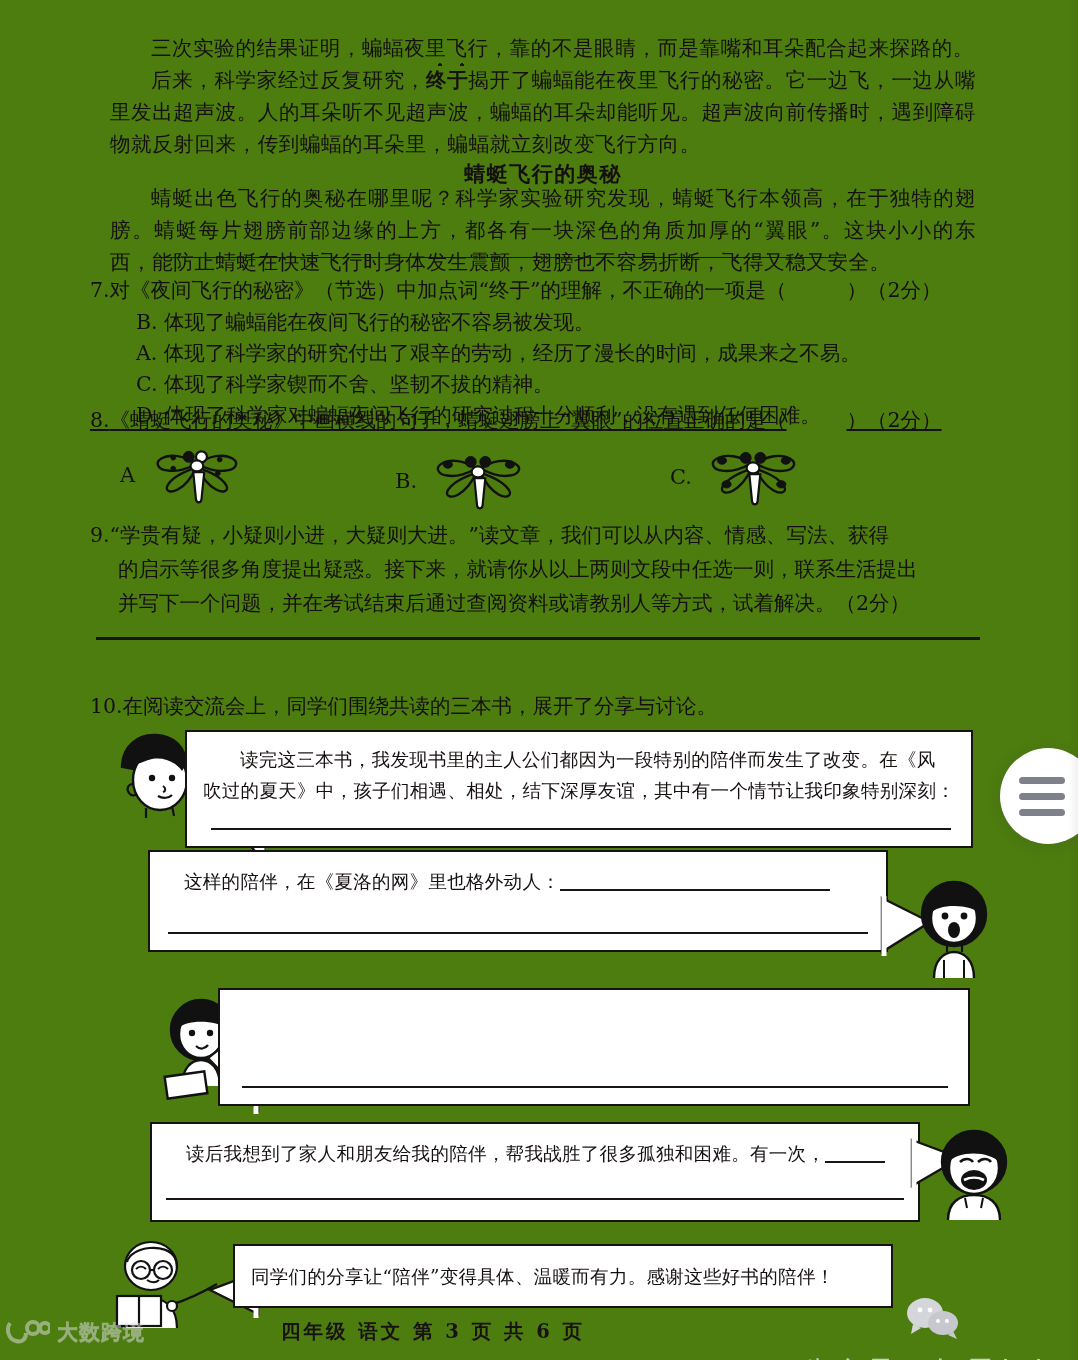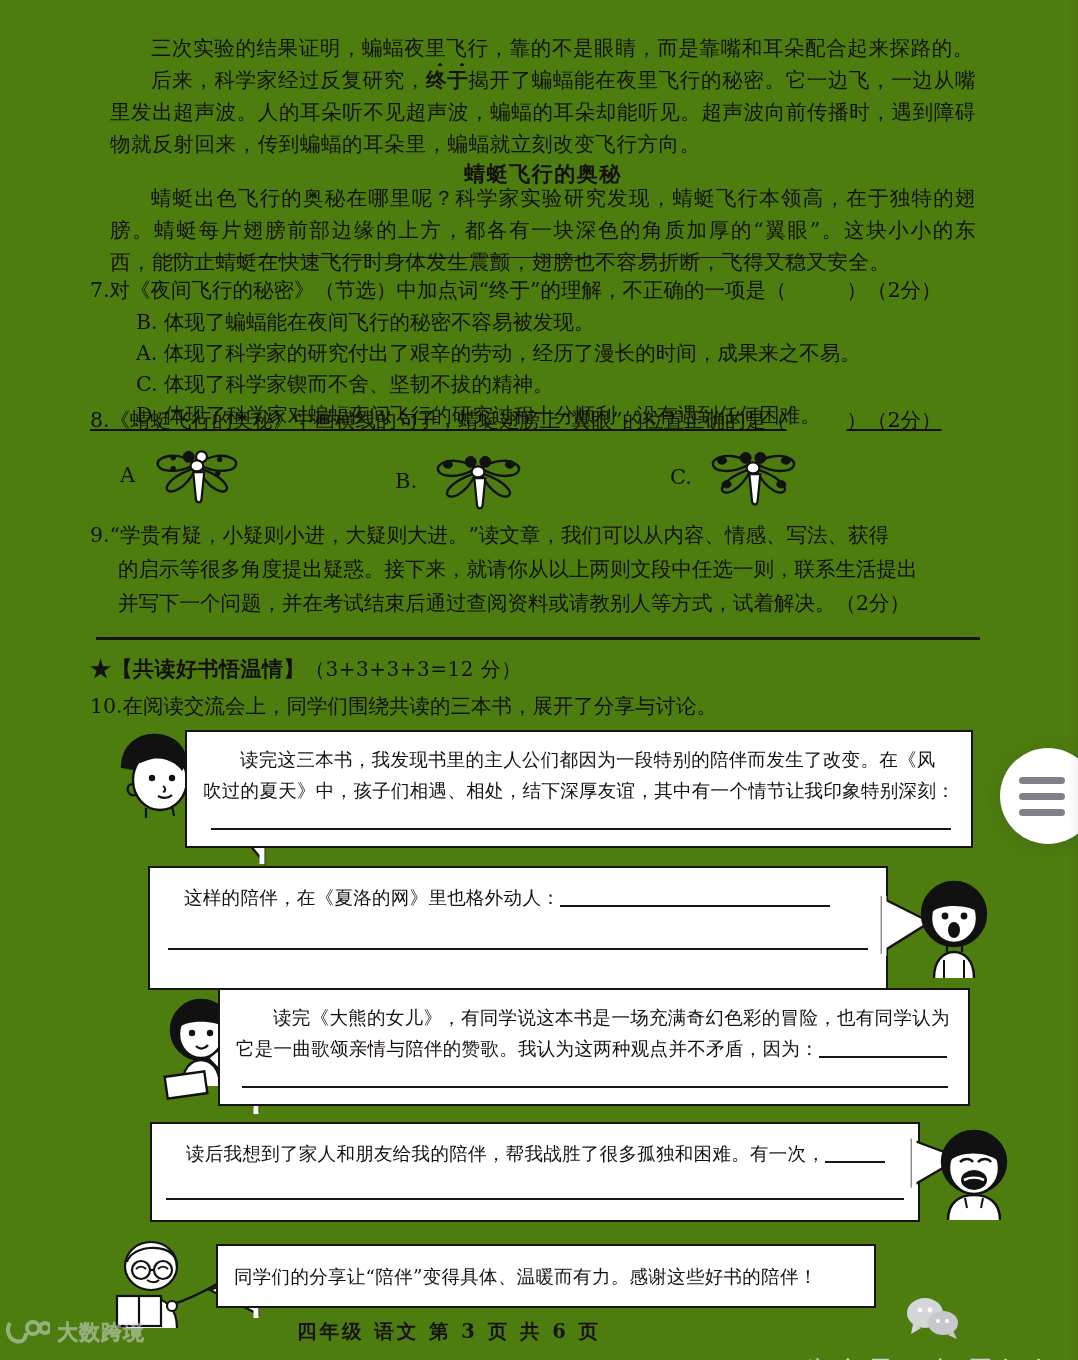--- a/index.html
+++ b/index.html
@@ -105,21 +105,21 @@
     height: 0; border-bottom: 2.2px solid #1a1514;
   }
   .tail { position: absolute; }
 
   .avatar { position: absolute; }
 
   
   #footer {
     position: absolute; left: 0; top: 1318px; width: 866px;
     text-align: center; font-size: 19.5px; letter-spacing: 3px;
-    color: #181312; font-weight: 600; margin-left: 16px;
+    color: #181312; font-weight: 600;
   }
 
   
   #wm-left {
     position: absolute; left: 6px; top: 1318px;
     display: flex; align-items: center; gap: 7px;
     opacity: 0.5;
   }
   #wm-left .wm-text {
     font-family: "Liberation Sans", sans-serif;
@@ -244,21 +244,20 @@
   </div>
 
   <div id="q9">
     <div class="t"><span>9.</span><span>“学贵有疑，小疑则小进，大疑则大进。”读文章，我们可以从内容、情感、写法、获得</span></div>
     <div class="t cont">的启示等很多角度提出疑惑。接下来，就请你从以上两则文段中任选一则，联系生活提出</div>
     <div class="t cont">并写下一个问题，并在考试结束后通过查阅资料或请教别人等方式，试着解决。（2分）</div>
   </div>
 
   <div id="divider"></div>
 
-  <div id="sec-title"><span>★</span><span>【共读好书悟温情】</span><span class="score">（3+3+3+3=12 分）</span></div>
   <div id="q10"><span>10.</span><span>在阅读交流会上，同学们围绕共读的三本书，展开了分享与讨论。</span></div>
 
   <div id="dialogues">
 
     <svg class="avatar" style="left:100px; top:10px;" width="110" height="118" viewBox="0 0 110 118">
       <g stroke="#111" fill="none" stroke-width="2.4">
         <path d="M22 40 c0 -22 16 -34 34 -33 c18 1 30 12 30 30 c0 8 -3 12 -6 14" fill="#111"></path>
         <path d="M40 30 c8 -8 26 -10 38 -2 c6 4 8 10 8 16" fill="#111"></path>
         <ellipse cx="60" cy="52" rx="27" ry="30" fill="#fff"></ellipse>
         <path d="M33 36 c-4 -12 4 -24 18 -27 c16 -3 30 4 34 17 c2 7 0 13 -3 17 c-6 -9 -18 -14 -30 -12 c-8 2 -14 6 -19 5z" fill="#111" stroke="none"></path>
@@ -276,21 +275,21 @@
       <line x1="66" y1="6" x2="66" y2="84" stroke="#fff" stroke-width="5"></line>
     </svg>
     <div class="bubble" style="left:185px; top:12px; width:788px; height:118px;">
       <div style="padding:12px 16px 0 16px;">
         <div class="btext" style="text-indent:2em;">读完这三本书，我发现书里的主人公们都因为一段特别的陪伴而发生了改变。在《风</div>
         <div class="btext">吹过的夏天》中，孩子们相遇、相处，结下深厚友谊，其中有一个情节让我印象特别深刻：</div>
       </div>
       <div class="fullline" style="left:24px; top:96px; width:740px;"></div>
     </div>
 
-    <div class="bubble" style="left:148px; top:148px; width:740px; height:124px;">
+    <div class="bubble" style="left:148px; top:132px; width:740px; height:102px;">
       <div style="padding:14px 16px 0 34px;">
         <div class="btext"><span>这样的陪伴，在《夏洛的网》里也格外动人：</span><span class="wline" style="width:270px;"></span></div>
       </div>
       <div class="fullline" style="left:18px; top:80px; width:700px;"></div>
     </div>
     <svg class="tail" style="left:880px; top:176px;" width="56" height="86" viewBox="0 0 56 86">
       <polygon points="2,4 50,28 2,58" fill="#fff" stroke="#171312" stroke-width="2.4"></polygon>
       <line x1="4" y1="2" x2="4" y2="62" stroke="#fff" stroke-width="5"></line>
     </svg>
     <svg class="avatar" style="left:900px; top:150px;" width="108" height="112" viewBox="0 0 108 112">
@@ -319,24 +318,20 @@
         <path d="M34 96 c0 -17 9 -26 19 -26 c10 0 19 9 19 26" fill="#fff"></path>
         <path d="M70 84 c10 4 22 6 30 4" stroke-width="2.4"></path>
         <rect x="18" y="84" width="40" height="22" fill="#fff" transform="rotate(-8 38 95)"></rect>
       </g>
     </svg>
     <svg class="tail" style="left:196px; top:296px;" width="64" height="110" viewBox="0 0 64 110">
       <polygon points="62,4 12,44 62,96" fill="#fff" stroke="#171312" stroke-width="2.4"></polygon>
       <line x1="60" y1="2" x2="60" y2="100" stroke="#fff" stroke-width="5"></line>
     </svg>
     <div class="bubble" style="left:218px; top:270px; width:752px; height:118px;">
-      <div style="padding:12px 16px 0 16px;">
-        <div class="btext" style="text-indent:2em;">读完《大熊的女儿》，有同学说这本书是一场充满奇幻色彩的冒险，也有同学认为</div>
-        <div class="btext"><span>它是一曲歌颂亲情与陪伴的赞歌。我认为这两种观点并不矛盾，因为：</span><span class="wline" style="width:128px;"></span></div>
-      </div>
       <div class="fullline" style="left:22px; top:96px; width:706px;"></div>
     </div>
 
     <div class="bubble" style="left:150px; top:404px; width:770px; height:100px;">
       <div style="padding:14px 16px 0 34px;">
         <div class="btext"><span>读后我想到了家人和朋友给我的陪伴，帮我战胜了很多孤独和困难。有一次，</span><span class="wline" style="width:60px;"></span></div>
       </div>
       <div class="fullline" style="left:14px; top:74px; width:738px;"></div>
     </div>
     <svg class="tail" style="left:910px; top:418px;" width="56" height="76" viewBox="0 0 56 76">
@@ -372,21 +367,21 @@
         <rect x="22" y="56" width="44" height="30" fill="#fff"></rect>
         <line x1="44" y1="56" x2="44" y2="86"></line>
         <path d="M78 64 c14 -4 30 -12 44 -20" stroke-width="2.4"></path>
         <circle cx="77" cy="66" r="5" fill="#fff"></circle>
       </g>
     </svg>
     <svg class="tail" style="left:200px; top:550px;" width="60" height="56" viewBox="0 0 60 56">
       <polygon points="58,4 10,22 58,46" fill="#fff" stroke="#171312" stroke-width="2.4"></polygon>
       <line x1="56" y1="2" x2="56" y2="50" stroke="#fff" stroke-width="5"></line>
     </svg>
-    <div class="bubble" style="left:216px; top:526px; width:660px; height:64px;">
+    <div class="bubble" style="left:233px; top:526px; width:660px; height:64px;">
       <div style="padding:15px 16px 0 16px;">
         <div class="btext">同学们的分享让“陪伴”变得具体、温暖而有力。感谢这些好书的陪伴！</div>
       </div>
     </div>
 
   </div>
 
   <div id="footer">四年级 语文 第 3 页 共 6 页</div>
 
   <div id="wm-left">

